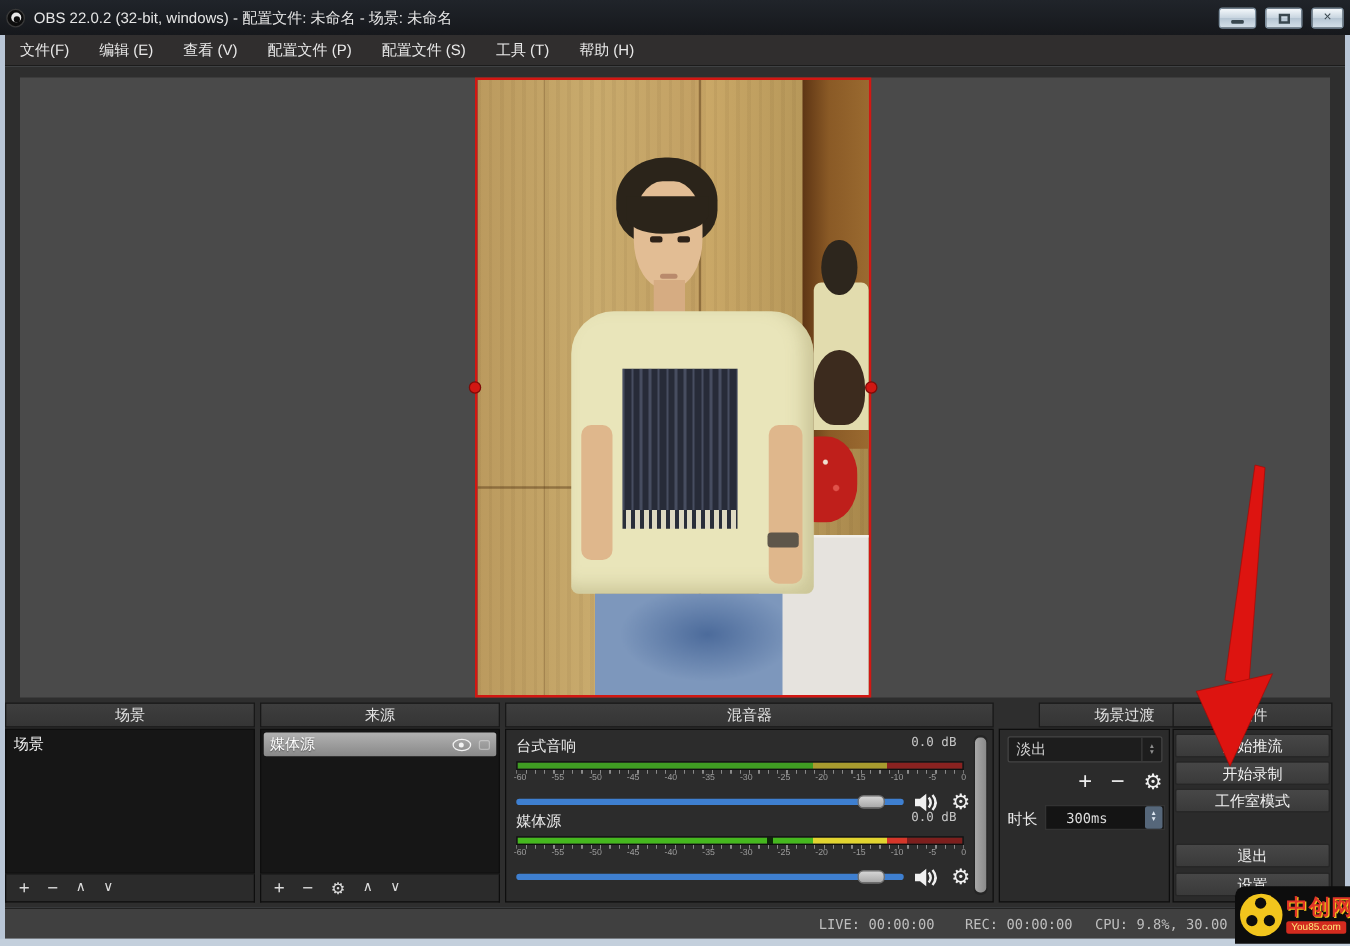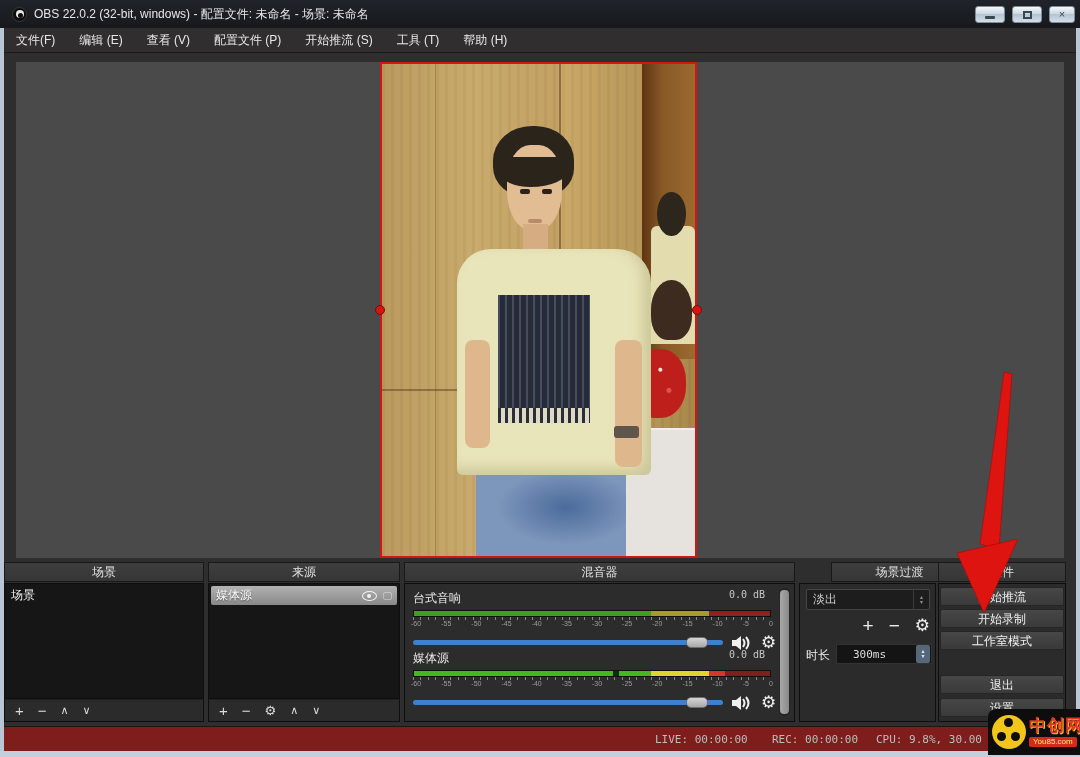--- a/index.html
+++ b/index.html
@@ -3,39 +3,39 @@
 <meta charset="utf-8">
 <style>
   * { margin:0; padding:0; box-sizing:border-box; }
   html,body { width:1080px; height:757px; }
   body { font-family:"Liberation Sans","DejaVu Sans",sans-serif; position:relative;
          width:1080px; height:757px; background:#b9c6d6; overflow:hidden; }
   .abs { position:absolute; }
 
   
   #titlebar { left:0; top:0; width:1080px; height:28px;
-    background:linear-gradient(#20242a,#16181c); display:flex; align-items:center; padding-left:12px; }
+    background:linear-gradient(#20242a,#16181c); display:flex; align-items:center; padding-left:5px; }
   #obs-logo { width:15px; height:15px; border-radius:50%; background:#0d0d0d; position:relative; margin-right:7px; flex:0 0 auto; border:1px solid #3a3a3a;}
   #obs-logo:before { content:""; position:absolute; left:3px; top:2px; width:8px; height:8px; border-radius:50%; background:#e8e8e8; }
   #obs-logo:after  { content:""; position:absolute; left:5px; top:5px; width:5px; height:5px; border-radius:50%; background:#0d0d0d; }
   #title-text { color:#e6e6e6; font-size:12px; white-space:nowrap; }
   .winbtn { top:6px; width:30px; height:17px; border-radius:3px;
     background:linear-gradient(#f4f8fb,#c7d4df 50%,#b4c4d2 50%,#d4dfe8);
     border:1px solid #7d8f9e; display:flex; align-items:center; justify-content:center;
     color:#39474f; font-size:11px; line-height:1; }
   #btn-min{ left:975px; } #btn-max{ left:1012px; } #btn-close{ left:1049px; width:26px;}
   .min-glyph { width:10px; height:3px; background:#39474f; border-radius:1px; margin-top:6px;}
   .max-glyph { width:9px; height:8px; border:2px solid #39474f; }
 
   #menubar { left:4px; top:28px; width:1072px; height:25px; background:#302e2e;
     display:flex; align-items:center; border-bottom:1px solid #1c1c1c; }
   .menu-item { color:#e8e8e8; font-size:12px; padding:0 12px; line-height:25px; white-space:nowrap;text-align:right; }
 
   #client { left:4px; top:53px; width:1072px; height:673px; background:#2e2e2e; }
-  #statusbar { left:4px; top:726px; width:1072px; height:25px; background:#7f1d1d;
+  #statusbar { left:4px; top:726px; width:1072px; height:25px; background:#404040;
     border-top:1px solid #171717; color:#bdbdbd; font-family:"DejaVu Sans Mono",monospace; font-size:11px; }
   .status-item { top:6px; white-space:nowrap; }
   #win-bottom { left:0; top:751px; width:1080px; height:6px; background:#c3cfdc; }
 
   
   #preview { left:16px; top:62px; width:1048px; height:496px; background:#4a4a4a; }
   #video { left:364px; top:0px; width:317px; height:496px; border:2px solid #d21712; overflow:hidden;
            background:linear-gradient(90deg,#bb9a5e 0%,#c9ab6d 30%,#c3a164 56%,#cba968 57%,#b7985a 83%,#a8874b 100%); }
   .handle { width:10px; height:10px; border-radius:50%; background:#d21712; border:1px solid #7e0b08; z-index:5; }
   
@@ -167,21 +167,21 @@
   </div>
 <div class="abs winbtn" id="btn-close">
     <span>×</span>
   </div>
 
 <div class="abs" id="menubar">
   <span class="menu-item">文件(F)</span>
   <span class="menu-item">编辑 (E)</span>
   <span class="menu-item">查看 (V)</span>
   <span class="menu-item">配置文件 (P)</span>
-  <span class="menu-item">开始推流 (S)</span>
+  <span class="menu-item">配置文件 (S)</span>
   <span class="menu-item">工具 (T)</span>
   <span class="menu-item">帮助 (H)</span>
 </div>
 
 <div class="abs" id="client"></div>
 
 <div class="abs" id="preview">
   <div class="abs" id="video">
     <div class="abs grain"></div>
     <div class="abs seam-v2"></div>

